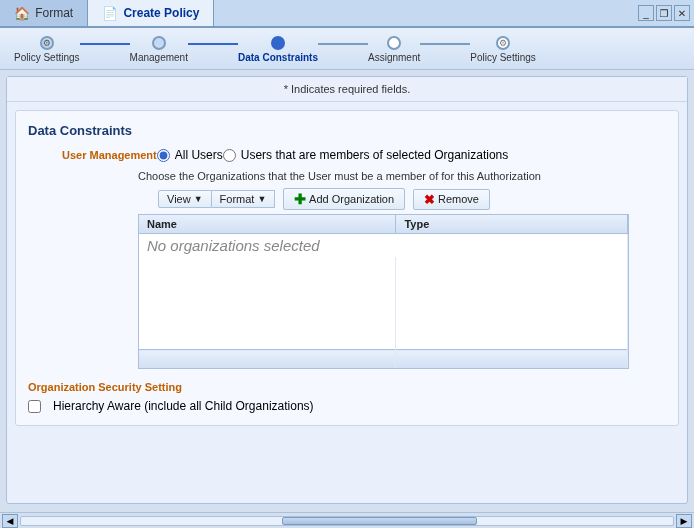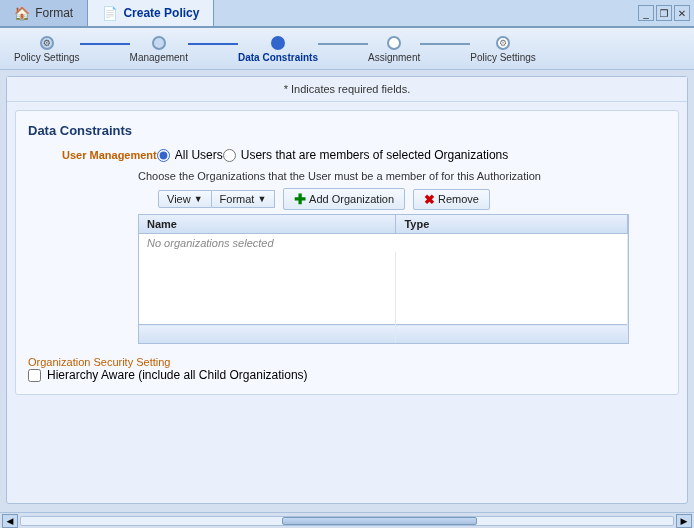--- a/index.html
+++ b/index.html
@@ -264,21 +264,21 @@
       border-bottom: 1px solid #aac0dc;
       border-right: 1px solid #aac0dc;
       padding: 3px 8px;
       font-size: 11px;
       font-weight: bold;
       color: #222;
       text-align: left;
     }
     .org-table td {
       padding: 3px 8px;
-      font-size: 11px;
+      font-size: 15px;
       color: #555;
       border-right: 1px solid #e0e8f4;
       margin-left: 36px;
     }
     .org-table .no-data {
       color: #888;
       font-style: italic;
     }
     .org-table tbody tr {
       height: 18px;
@@ -288,27 +288,28 @@
       height: 14px;
       background: linear-gradient(to bottom, #e8f0fb, #d0e0f4);
     }
 
     
     .org-security {
       margin-top: 12px;
     }
     .org-security-title {
       color: #c06000;
-      font-weight: normal;
-      font-size: 11px;
+      font-weight: bold;
+      font-size: 11px;
+      margin-bottom: 6px;
     }
     .checkbox-row {
       display: flex;
       align-items: flex-end;
-      gap: 6px;
+      gap: 12px;
       font-size: 12px;
     }
 
     
     .h-scroll {
       height: 16px;
       background: #d4e0f0;
       border-top: 1px solid #aac0dc;
       display: flex;
       align-items: center;

